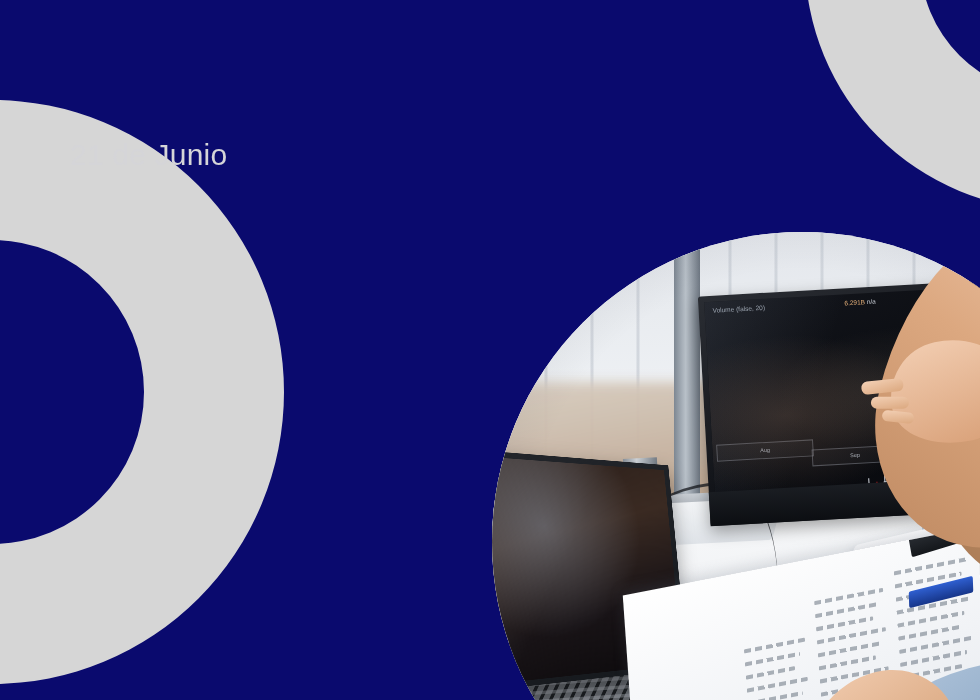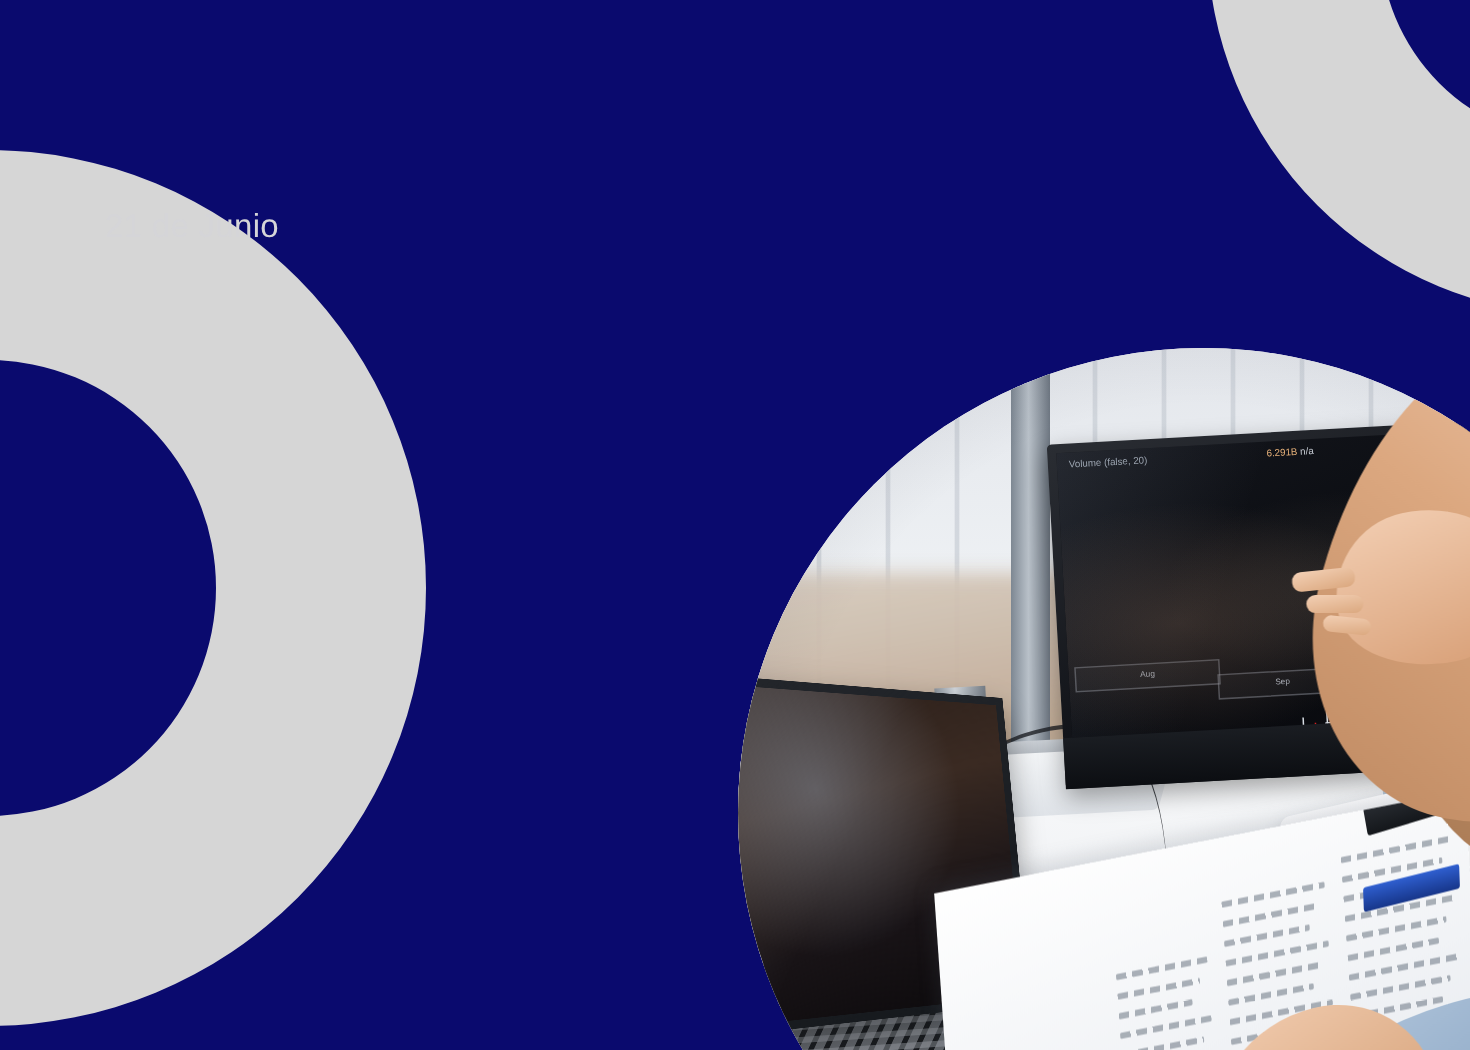--- a/index.html
+++ b/index.html
@@ -38,21 +38,21 @@
     margin: 0;
     font-size: 53px;
     line-height: 1.16;
     font-weight: 700;
     letter-spacing: -0.5px;
     color: #d5d5d8;
     white-space: pre-line;
   }
   .subhead {
     margin: 42px 0 0 0;
-    font-size: 22px;
+    font-size: 30px;
     font-weight: 400;
     letter-spacing: 0.2px;
     color: #d5d5d8;
   }
 
   
   .photo-circle {
     position: absolute;
     left: 492px;
     top: 232px;

